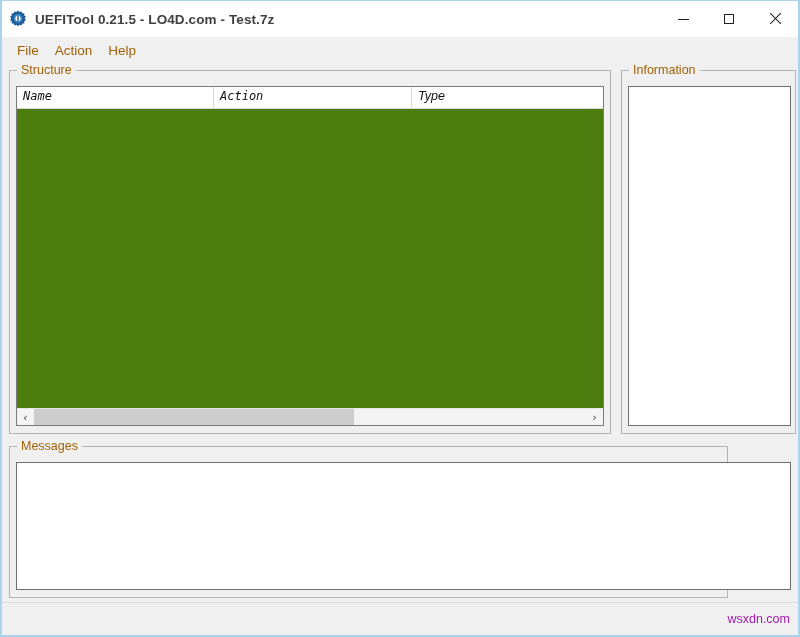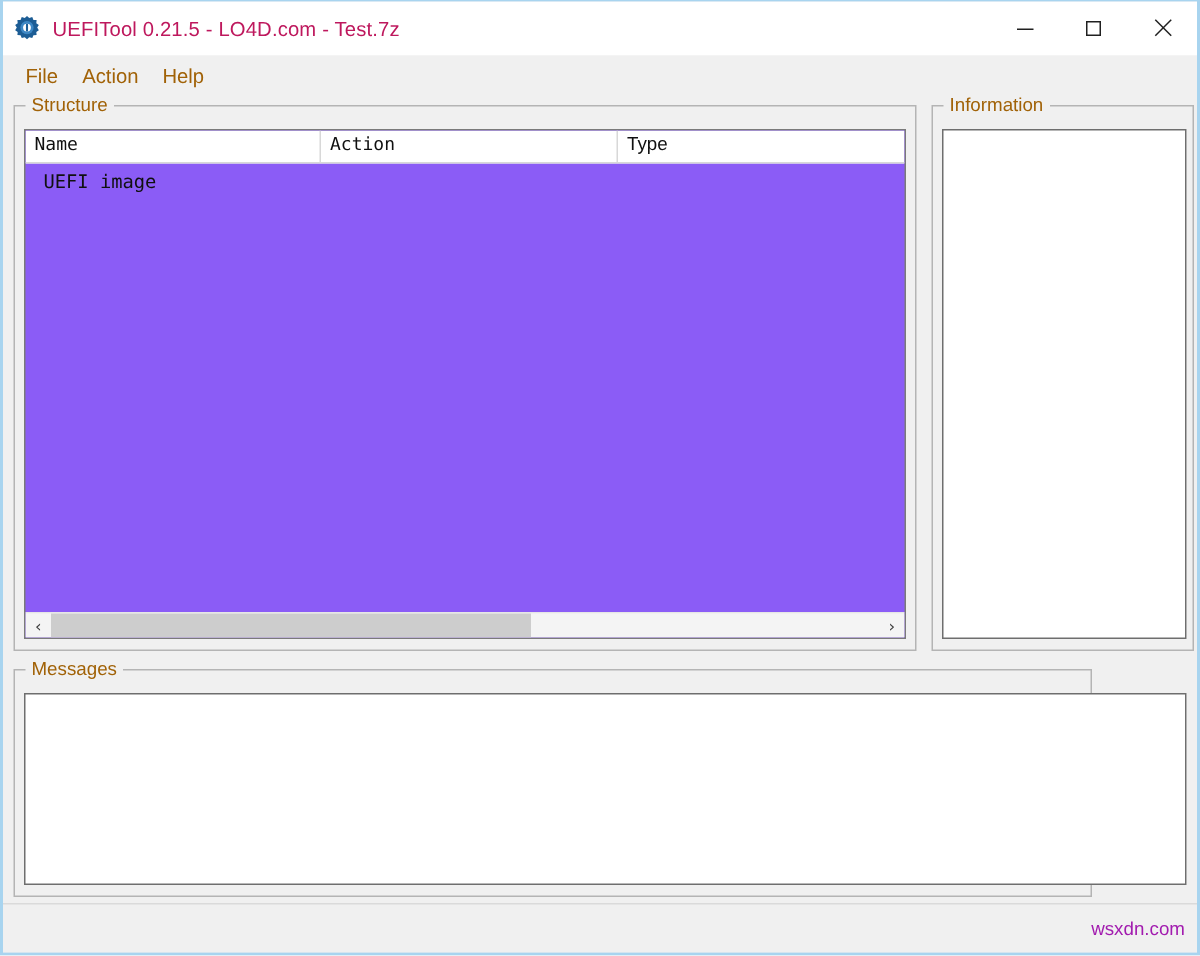--- a/index.html
+++ b/index.html
@@ -33,23 +33,24 @@
   }
   .title-icon {
     width: 18px; height: 18px;
     margin-left: 7px;
     margin-right: 8px;
     position: relative;
     flex: 0 0 auto;
   }
   .title-text {
     font-size: 13.5px;
-    color: #be185d;
+    color: #404040;
     white-space: nowrap;
     letter-spacing: 0.1px;
+    font-weight: bold;
   }
   .win-buttons {
     position: absolute;
     right: 0; top: 0;
     height: 36px;
     display: flex;
   }
   .win-btn {
     width: 46px;
     height: 36px;
@@ -119,24 +120,25 @@
   #structure-group { left: 7px;  top: 69px;  width: 602px; height: 364px; }
   #information-group { left: 619px; top: 69px; width: 175px; height: 364px; }
   #messages-group  { left: 7px;  top: 445px; width: 719px; height: 152px; }
 
   
   .tree {
     position: absolute;
     left: 6px; top: 15px;
     width: 588px;
     height: 340px;
-    background: #8b5cf6;
+    background: #4d7c0f;
     border: 1px solid #7a7a7a;
     box-sizing: border-box;
     overflow: hidden;
+    font-style: italic;
   }
   .tree-header {
     display: flex;
     height: 22px;
     background: #ffffff;
     border-bottom: 1px solid #d8d8d8;
     box-sizing: border-box;
   }
   .th {
     font-size: 12.5px;
@@ -277,21 +279,20 @@
     <div class="group-label">Structure</div>
 
     <div class="tree">
       <div class="tree-header">
         <div class="th mono th-name">Name</div>
         <div class="th mono th-action">Action</div>
         <div class="th th-type">Type</div>
       </div>
 
       <div class="tree-row">
-        <div class="td td-name">UEFI image</div>
         <div class="td td-action"></div>
       </div>
 
       <div class="hscroll">
         <div class="sb-arrow">‹</div>
         <div class="sb-track">
           <div class="sb-thumb" style="width: 58%;"></div>
         </div>
         <div class="sb-arrow">›</div>
       </div>

